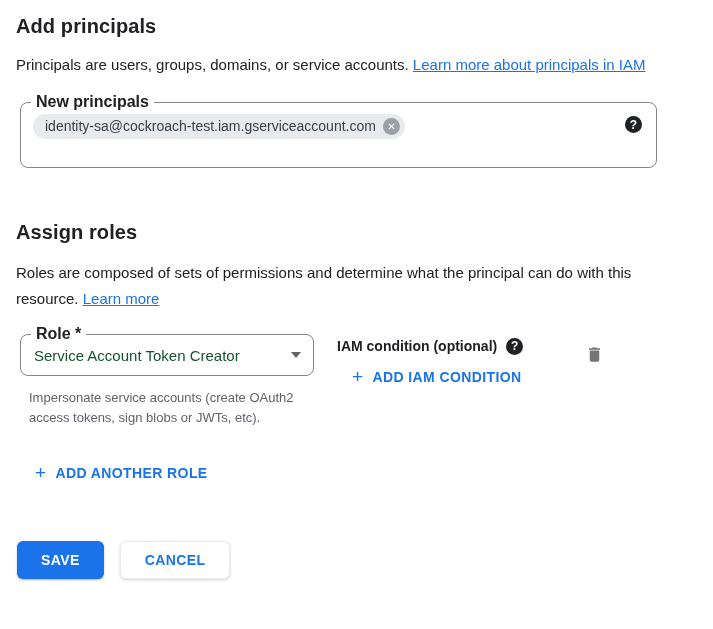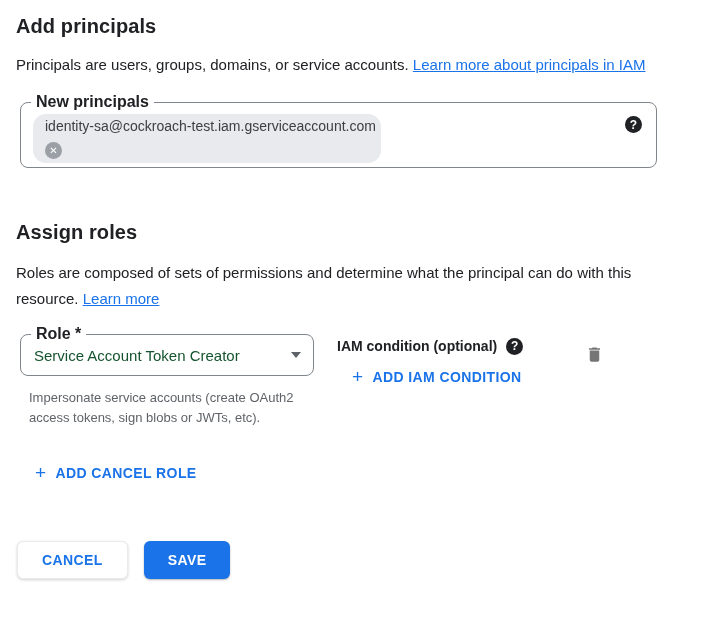--- a/index.html
+++ b/index.html
@@ -53,29 +53,29 @@
     white-space: nowrap;
   }
   .principals-box {
     margin: 24px 0 0 4px;
     width: 637px;
     height: 66px;
     padding: 11px 12px;
   }
   .chip {
     display: inline-flex;
+    align-items: center;
     gap: 7px;
     background: #e8eaed;
     border-radius: 13px;
     padding: 4px 5px 4px 12px;
     font-size: 14px;
     color: #3c4043;
     line-height: 17px;
     max-width: 560px;
-    flex-direction: column;
   }
   .chip-close {
     width: 17px;
     height: 17px;
     border-radius: 50%;
     background: #9aa0a6;
     color: #ffffff;
     font-size: 10px;
     display: inline-flex;
     align-items: center;
@@ -261,22 +261,22 @@
   </div>
   <button class="trash-btn">
     <svg width="19" height="21" viewBox="0 0 24 24" fill="#757575" xmlns="http://www.w3.org/2000/svg">
       <path d="M6 19c0 1.1.9 2 2 2h8c1.1 0 2-.9 2-2V7H6v12zM19 4h-3.5l-1-1h-5l-1 1H5v2h14V4z"></path>
     </svg>
   </button>
 </div>
 
 <button class="text-button add-role">
   <span class="plus-glyph">+</span>
-  <span>ADD CANCEL ROLE</span>
+  <span>ADD ANOTHER ROLE</span>
 </button>
 
 <div class="actions">
+  <button class="btn btn-primary">SAVE</button>
   <button class="btn btn-secondary">CANCEL</button>
-  <button class="btn btn-primary">SAVE</button>
 </div>
 
 
 
 
 </body></html>

